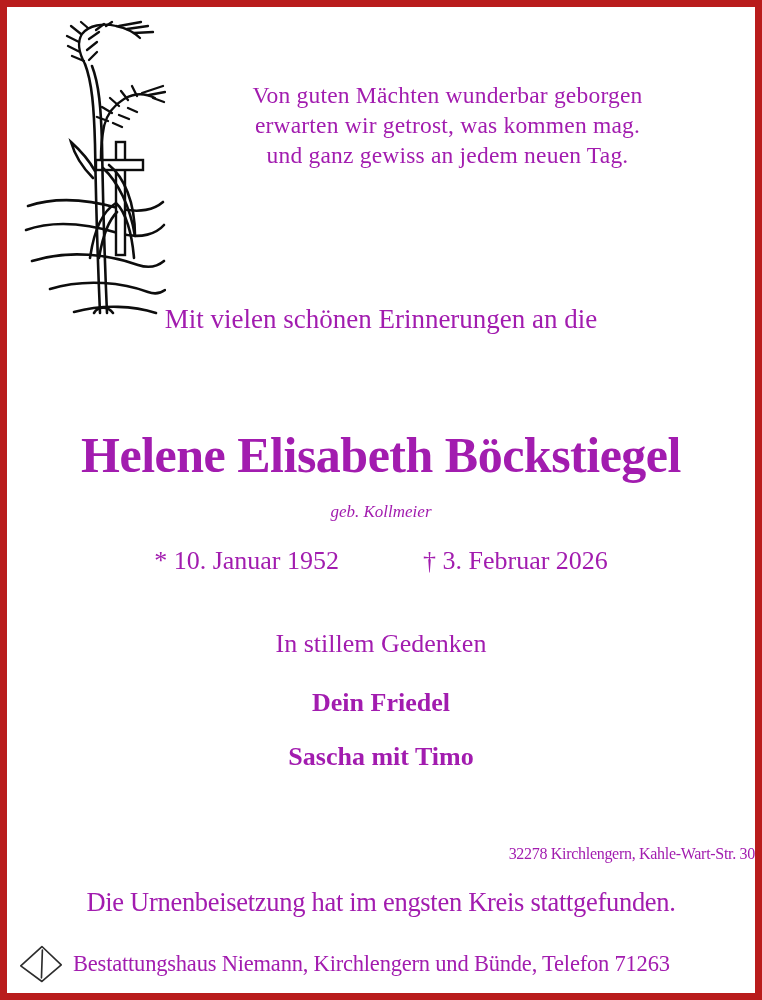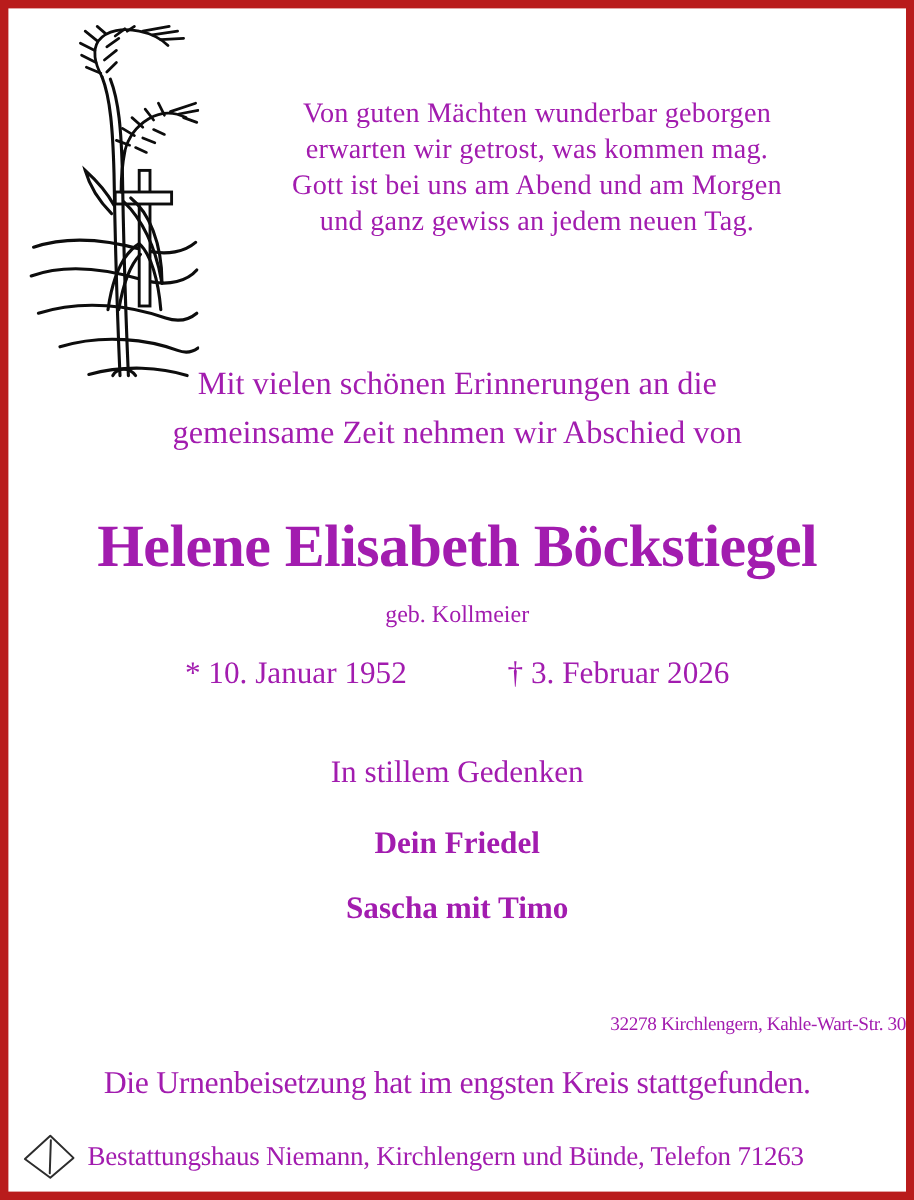--- a/index.html
+++ b/index.html
@@ -52,22 +52,23 @@
     top: 411px;
     margin: 8px;
     font-size: 50px;
     line-height: 58px;
     font-weight: bold;
     letter-spacing: -0.5px;
   }
 
   .maiden {
     top: 489px;
-    font-size: 20px;
+    font-size: 17px;
     line-height: 32px;
+    font-style: italic;
   }
 
   .dates {
     top: 536px;
     left: 0; right: 0;
     display: flex;
     justify-content: center;
     gap: 84px;
     font-size: 26px;
     line-height: 36px;
@@ -177,27 +178,25 @@
         <path d="M89,103 L98,107"></path>
           <path d="M95,95 L105,99"></path>
           <path d="M104,88 L113,92"></path>
       </g>
     </svg>
   </div>
 
   <div class="abs quote">
     <div>Von guten Mächten wunderbar geborgen</div>
     <div>erwarten wir getrost, was kommen mag.</div>
-    <div>Gott ist bei uns am Abend und am Morgen</div>
     <div>und ganz gewiss an jedem neuen Tag.</div>
   </div>
 
   <div class="abs centered intro">
     <div>Mit vielen schönen Erinnerungen an die</div>
-    <div>gemeinsame Zeit nehmen wir Abschied von</div>
   </div>
 
   <h1 class="abs centered name">Helene Elisabeth Böckstiegel</h1>
   <div class="abs centered maiden">geb. Kollmeier</div>
 
   <div class="abs dates">
     <span>* 10. Januar 1952</span>
     <span>† 3. Februar 2026</span>
   </div>
 

